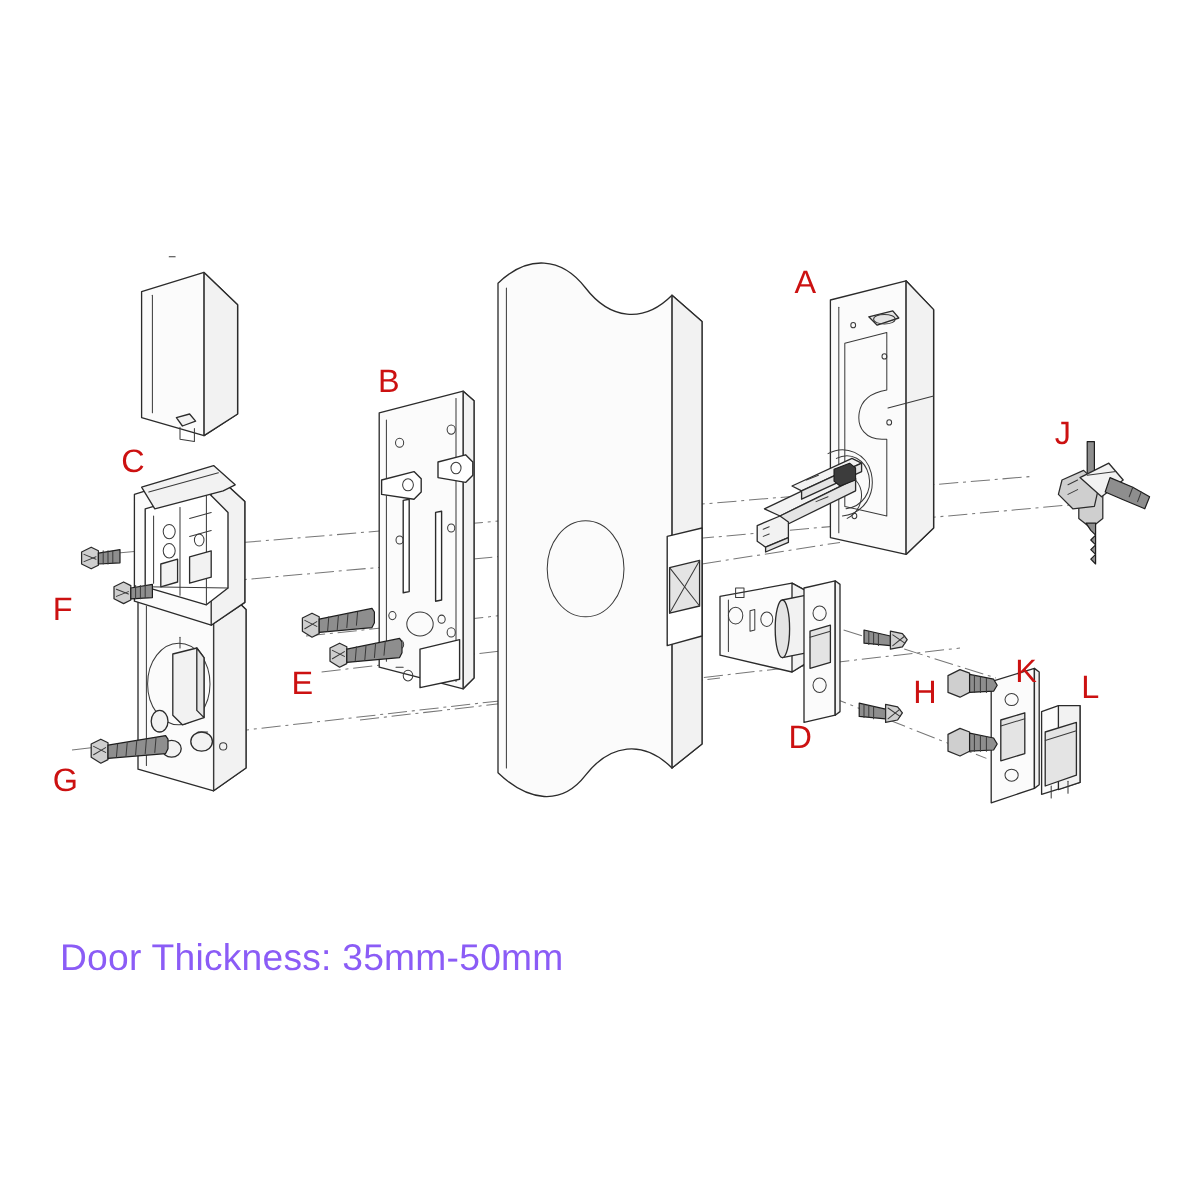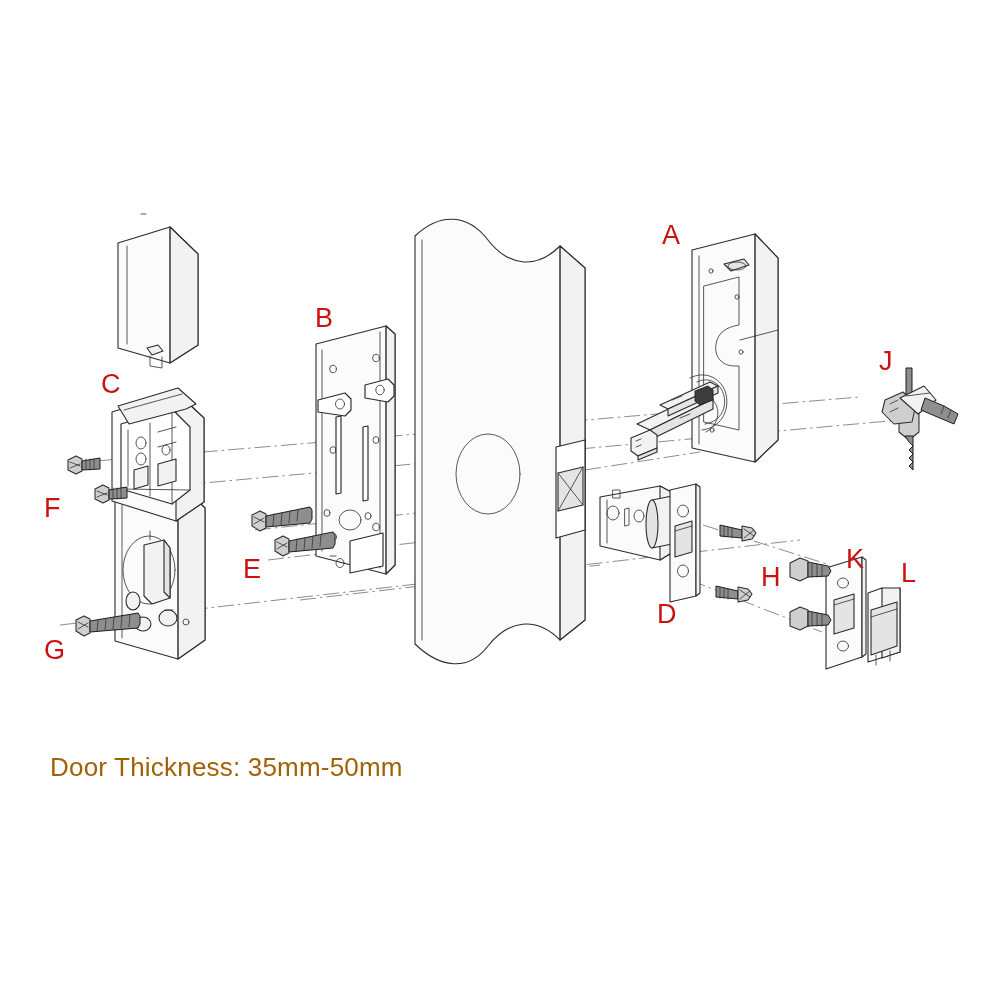--- a/index.html
+++ b/index.html
@@ -45,24 +45,24 @@
     font-size: 27px;
     font-weight: 400;
     line-height: 1;
     letter-spacing: 0.5px;
     white-space: nowrap;
     user-select: none;
   }
   #caption {
     position: absolute;
     left: 50px;
-    top: 752px;
+    top: 780px;
     font-family: "Liberation Sans", sans-serif;
-    font-size: 26px;
-    color: #a16207;
+    font-size: 31px;
+    color: #8b5cf6;
     letter-spacing: 0.2px;
     white-space: nowrap;
   }
 </style>
 </head>
 <body>
 
 <div id="stage">
 
   <svg class="diagram" viewBox="0 0 1000 1000">

